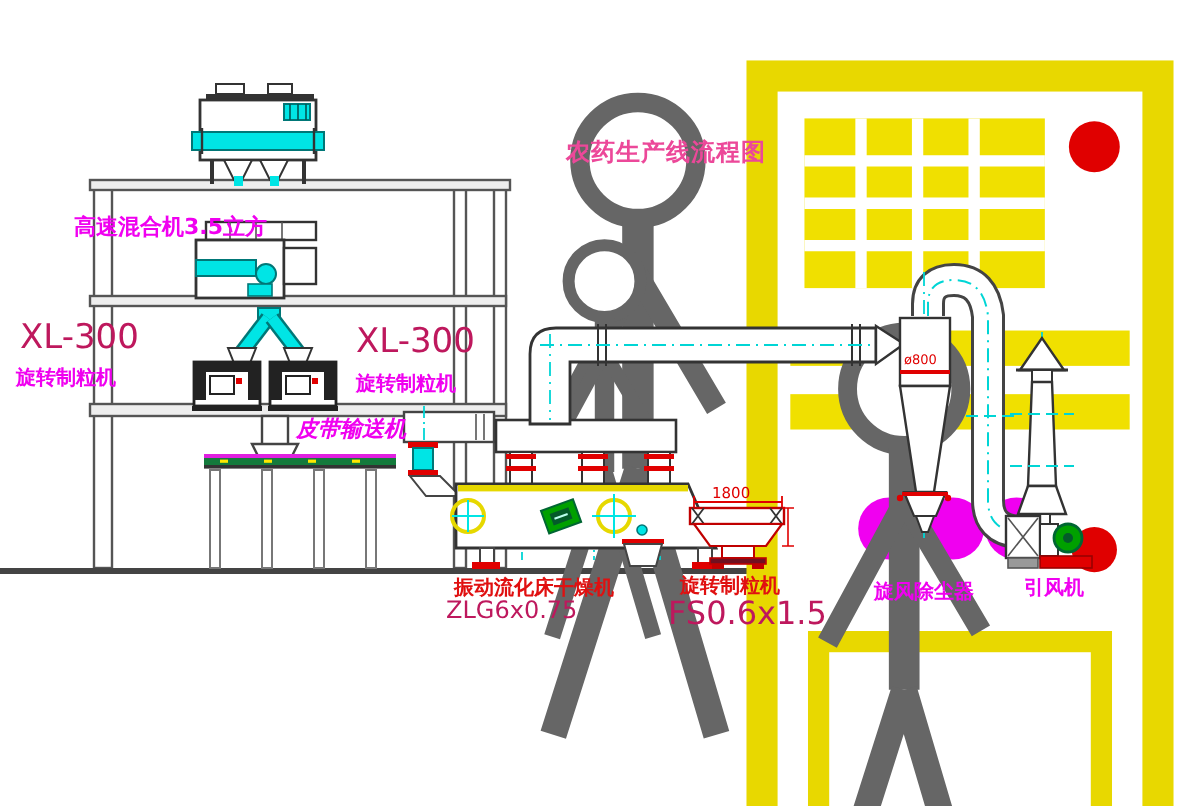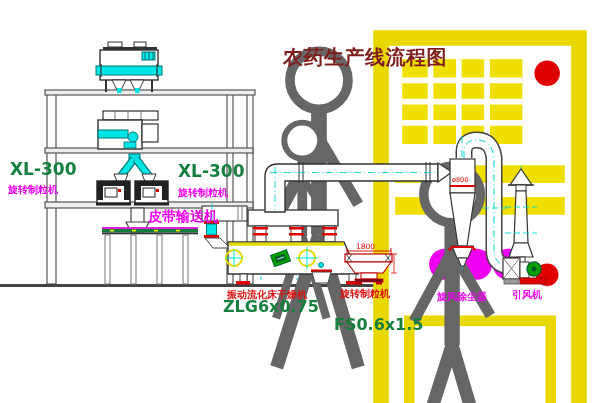--- a/index.html
+++ b/index.html
@@ -1,25 +1,25 @@
 <!DOCTYPE html>
 <html><head>
 <meta charset="utf-8">
 <style>
   html,body{margin:0;padding:0;background:#fff;}
   .canvas{position:relative;width:600px;height:403px;background:#ffffff;overflow:hidden;
           font-family:"DejaVu Sans",sans-serif;}
   .canvas svg{position:absolute;left:0;top:0;}
   .lbl{position:absolute;white-space:nowrap;line-height:1;}
   .mag{color:#f000f0;font-weight:bold;}
-  .mag-big{color:#15803d;font-weight:bold;}
+  .mag-big{color:#be185d;font-weight:normal;}
   .redtxt{color:#e01010;font-weight:bold;}
   .dim{color:#e00000;font-weight:normal;}
   .title-row{position:absolute;left:283px;top:44px;display:flex;align-items:baseline;}
-  .title-cn{font-size:20px;font-weight:bold;color:#7f1d1d;letter-spacing:0.5px;}
+  .title-cn{font-size:12px;font-weight:bold;color:#ec4899;letter-spacing:0.5px;margin-top:24px;}
   .title-cap{font-size:25px;font-weight:400;color:#d87878;margin-left:2px;letter-spacing:0px;}
 </style>
 </head>
 <body>
 
 <div class="canvas">
 
 <svg width="600" height="403" viewBox="0 0 600 403">
   <defs>
     <symbol id="person" viewBox="0 0 24 56" overflow="visible">
@@ -260,34 +260,35 @@
   <g transform="translate(428,229)">
     <use href="#cabinet"></use>
   </g>
 </svg>
 
 <div class="title-row">
   <span class="title-cn">农药生产线流程图</span>
 </div>
 
 
+<div class="lbl mag" style="left:37px;top:108px;font-size:11px;">高速混合机3.5立方</div>
 
 <div class="lbl mag-big" style="left:10px;top:161px;font-size:17px;">XL-300</div>
 <div class="lbl mag" style="left:8px;top:185px;font-size:10px;">旋转制粒机</div>
 
 <div class="lbl mag-big" style="left:178px;top:163px;font-size:17px;">XL-300</div>
 <div class="lbl mag" style="left:178px;top:188px;font-size:10px;">旋转制粒机</div>
 
-<div class="lbl mag" style="left:148px;top:209px;font-size:14px;">皮带输送机</div>
+<div class="lbl mag" style="left:148px;top:209px;font-size:11px;font-style:italic;">皮带输送机</div>
 
 <div class="lbl redtxt" style="left:227px;top:290px;font-size:10px;">振动流化床干燥机</div>
-<div class="lbl mag-big" style="left:223px;top:299px;font-size:16px;">ZLG6x0.75</div>
+<div class="lbl mag-big" style="left:223px;top:299px;font-size:12px;">ZLG6x0.75</div>
 
 <div class="lbl redtxt" style="left:340px;top:289px;font-size:10px;">旋转制粒机</div>
-<div class="lbl mag-big" style="left:334px;top:317px;font-size:16px;">FS0.6x1.5</div>
+<div class="lbl mag-big" style="left:334px;top:299px;font-size:16px;">FS0.6x1.5</div>
 <div class="lbl dim" style="left:356px;top:243px;font-size:7.5px;">1800</div>
 
 <div class="lbl mag" style="left:437px;top:292px;font-size:10px;">旋风除尘器</div>
 <div class="lbl dim" style="left:452px;top:177px;font-size:6.5px;">ø800</div>
 
 <div class="lbl mag" style="left:512px;top:290px;font-size:10px;">引风机</div>
 
 </div>
 
 </body></html>

